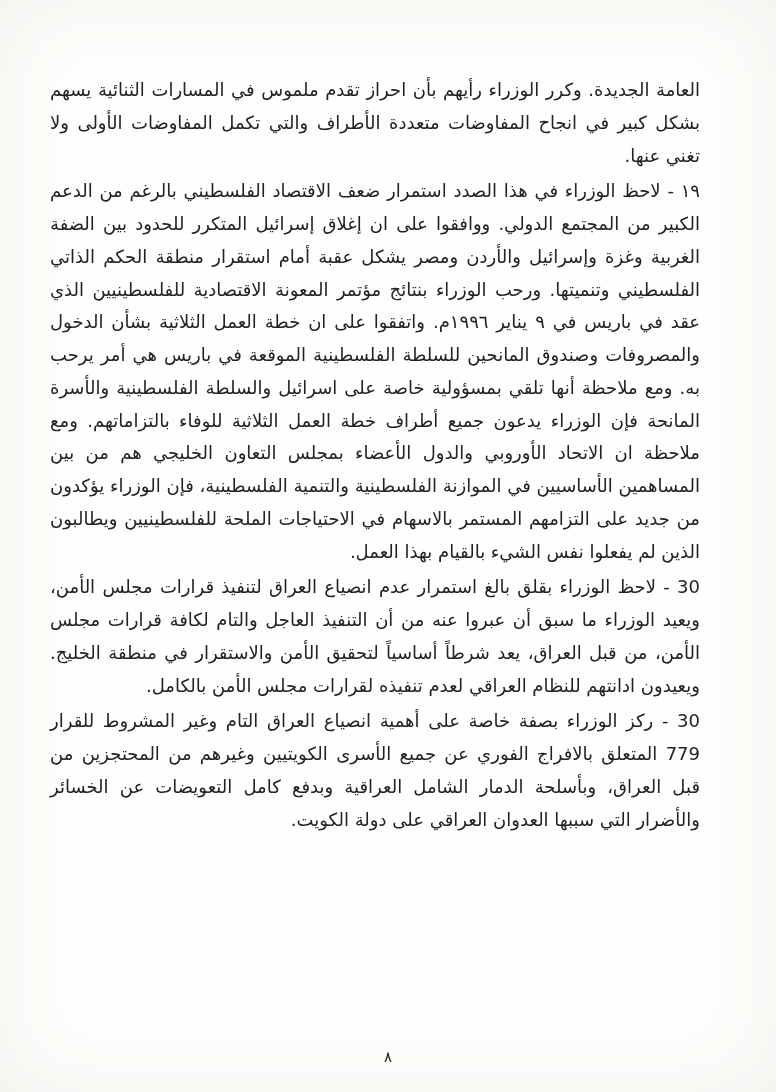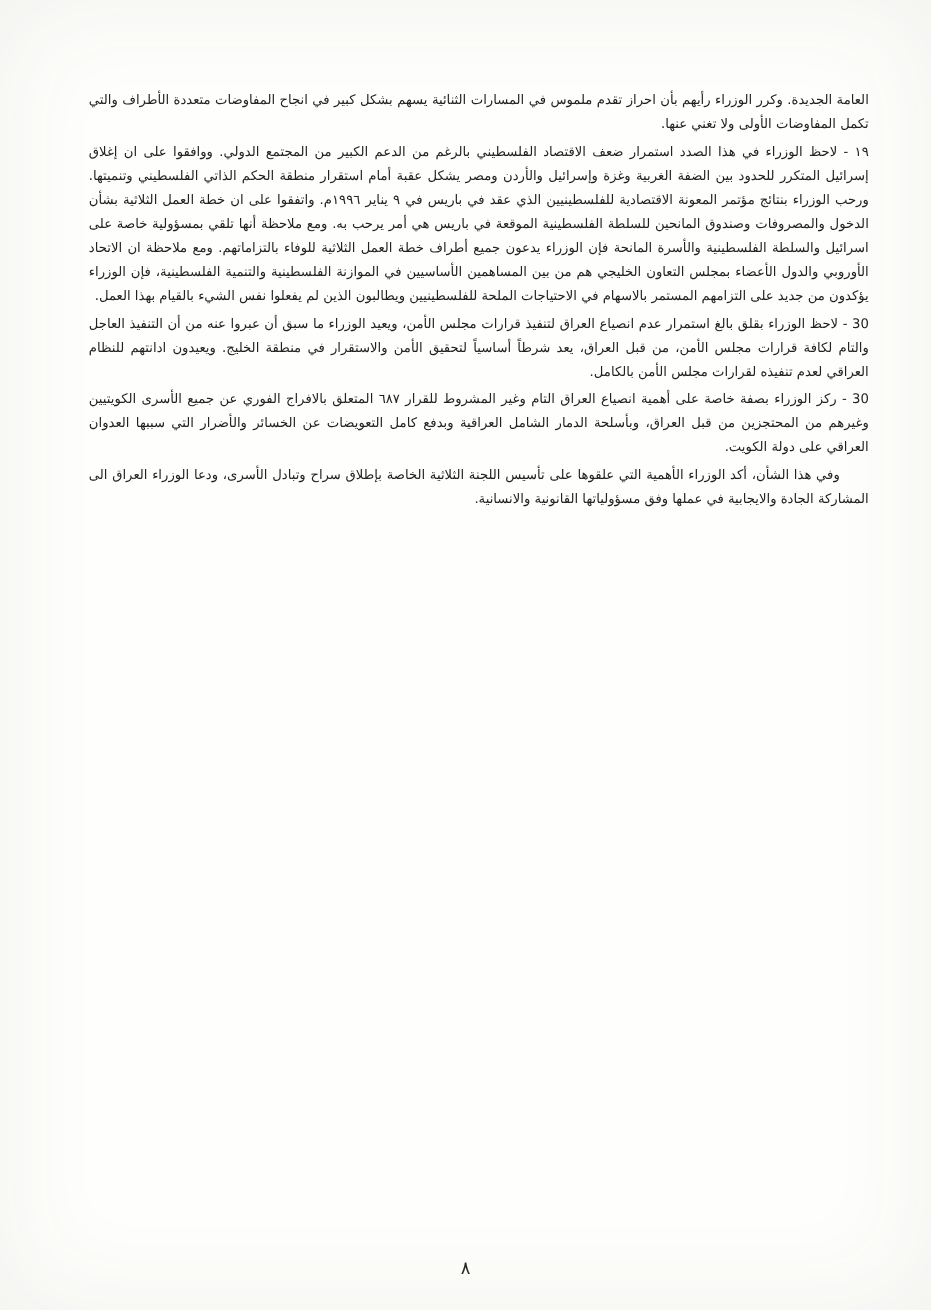--- a/index.html
+++ b/index.html
@@ -14,25 +14,25 @@
     margin: 0 auto;
     background: #fefefc;
     box-shadow: inset 0 0 90px rgba(70, 66, 60, 0.07);
     font-family: "DejaVu Sans", sans-serif;
     color: #242220;
     overflow: hidden;
   }
   .text-body {
     position: absolute;
     top: 74px;
-    right: 52px;
+    right: 76px;
     width: 650px;
     direction: rtl;
     text-align: justify;
-    font-size: 11px;
+    font-size: 18px;
     line-height: 1.82;
     letter-spacing: 0.1px;
   }
   .para {
     margin: 0 0 3px 0;
   }
   .para .num {
     white-space: nowrap;
     letter-spacing: 1px;
   }
@@ -66,24 +66,21 @@
       <span class="txt">لاحظ الوزراء في هذا الصدد استمرار ضعف الاقتصاد الفلسطيني بالرغم من الدعم الكبير من المجتمع الدولي. ووافقوا على ان إغلاق إسرائيل المتكرر للحدود بين الضفة الغربية وغزة وإسرائيل والأردن ومصر يشكل عقبة أمام استقرار منطقة الحكم الذاتي الفلسطيني وتنميتها. ورحب الوزراء بنتائج مؤتمر المعونة الاقتصادية للفلسطينيين الذي عقد في باريس في ٩ يناير ١٩٩٦م. واتفقوا على ان خطة العمل الثلاثية بشأن الدخول والمصروفات وصندوق المانحين للسلطة الفلسطينية الموقعة في باريس هي أمر يرحب به. ومع ملاحظة أنها تلقي بمسؤولية خاصة على اسرائيل والسلطة الفلسطينية والأسرة المانحة فإن الوزراء يدعون جميع أطراف خطة العمل الثلاثية للوفاء بالتزاماتهم. ومع ملاحظة ان الاتحاد الأوروبي والدول الأعضاء بمجلس التعاون الخليجي هم من بين المساهمين الأساسيين في الموازنة الفلسطينية والتنمية الفلسطينية، فإن الوزراء يؤكدون من جديد على التزامهم المستمر بالاسهام في الاحتياجات الملحة للفلسطينيين ويطالبون الذين لم يفعلوا نفس الشيء بالقيام بهذا العمل.</span>
     </p>
 
     <p class="para numbered">
       <span class="num">30 -</span>
       <span class="txt">لاحظ الوزراء بقلق بالغ استمرار عدم انصياع العراق لتنفيذ قرارات مجلس الأمن، ويعيد الوزراء ما سبق أن عبروا عنه من أن التنفيذ العاجل والتام لكافة قرارات مجلس الأمن، من قبل العراق، يعد شرطاً أساسياً لتحقيق الأمن والاستقرار في منطقة الخليج. ويعيدون ادانتهم للنظام العراقي لعدم تنفيذه لقرارات مجلس الأمن بالكامل.</span>
     </p>
 
     <p class="para numbered">
       <span class="num">30 -</span>
-      <span class="txt">ركز الوزراء بصفة خاصة على أهمية انصياع العراق التام وغير المشروط للقرار ٦٨٧ المتعلق بالافراج الفوري عن جميع الأسرى الكويتيين وغيرهم من المحتجزين من قبل العراق، وبأسلحة الدمار الشامل العراقية وبدفع كامل التعويضات عن الخسائر والأضرار التي سببها العدوان العراقي على دولة الكويت.</span>
+      <span class="txt">ركز الوزراء بصفة خاصة على أهمية انصياع العراق التام وغير المشروط للقرار 779 المتعلق بالافراج الفوري عن جميع الأسرى الكويتيين وغيرهم من المحتجزين من قبل العراق، وبأسلحة الدمار الشامل العراقية وبدفع كامل التعويضات عن الخسائر والأضرار التي سببها العدوان العراقي على دولة الكويت.</span>
     </p>
 
-    <p class="para closing">
-      <span>وفي هذا الشأن، أكد الوزراء الأهمية التي علقوها على تأسيس اللجنة الثلاثية الخاصة بإطلاق سراح وتبادل الأسرى، ودعا الوزراء العراق الى المشاركة الجادة والايجابية في عملها وفق مسؤولياتها القانونية والانسانية.</span>
-    </p>
 
   </div>
 
   <div class="page-number">٨</div>
 
 </div>
 
 </body></html>

